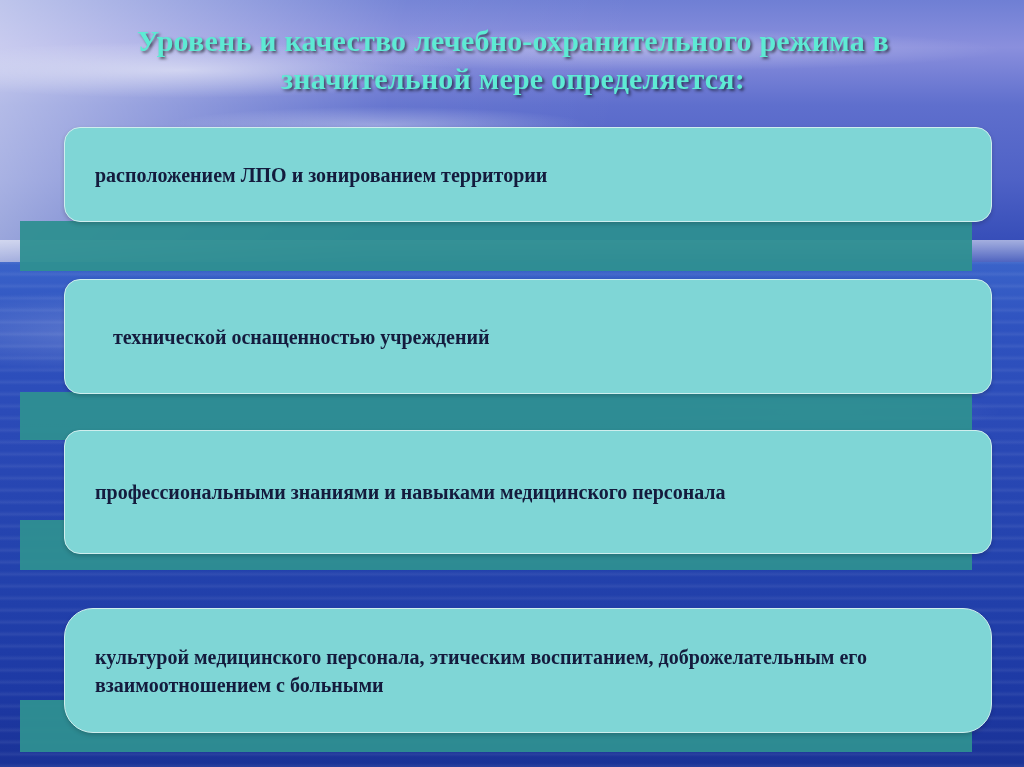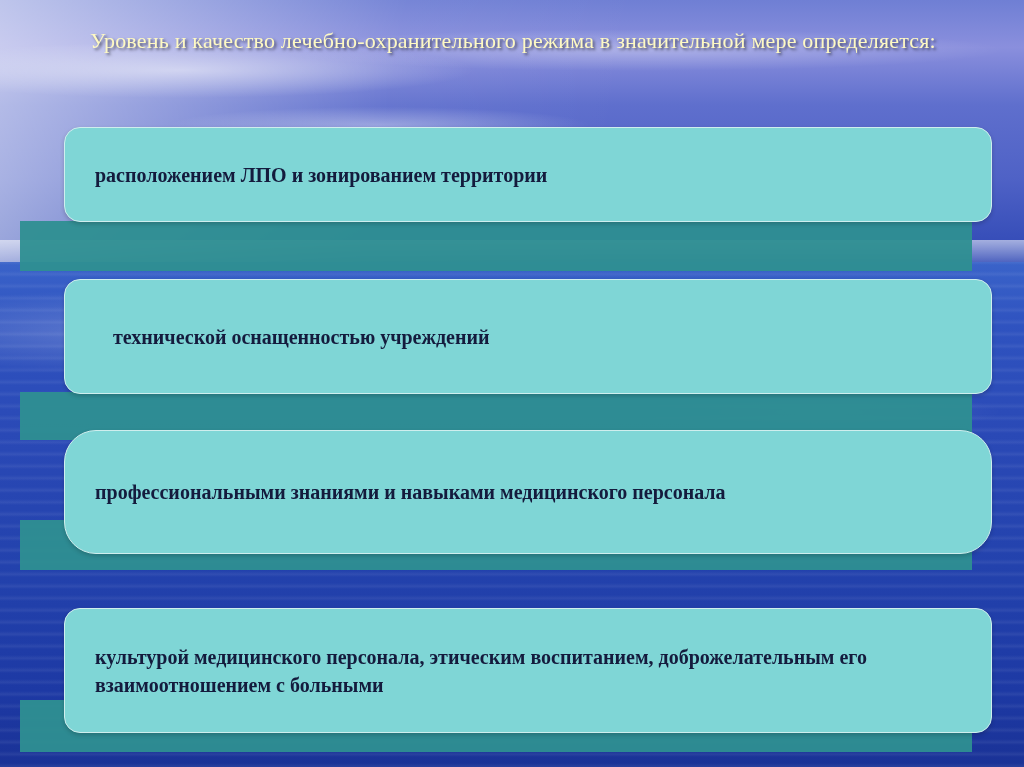--- a/index.html
+++ b/index.html
@@ -66,23 +66,23 @@
       radial-gradient(ellipse 380px 60px at 120px 70px, rgba(255,255,255,0.22), rgba(255,255,255,0) 70%),
       radial-gradient(ellipse 260px 30px at 820px 150px, rgba(255,255,255,0.12), rgba(255,255,255,0) 70%);
   }
 
   .title {
     position: absolute;
     left: 60px;
     top: 22px;
     width: 906px;
     text-align: center;
-    color: #fef9c3;
-    font-weight: normal;
-    font-size: 22px;
+    color: #5eead4;
+    font-weight: bold;
+    font-size: 30px;
     line-height: 38px;
     text-shadow: 2px 2px 3px rgba(0,0,0,0.55);
     letter-spacing: 0.2px;
   }
 
   .boxes {
     position: absolute;
     left: 0; top: 0;
     width: 1024px;
     height: 767px;
@@ -144,26 +144,26 @@
 
     <div class="box-wrap" style="left:64px; top:279px;">
       <div class="shadow-block" style="top:113px; height:48px;"></div>
       <div class="box" style="height:115px;padding-left:48px;">
         <span class="box-text">технической оснащенностью учреждений</span>
       </div>
     </div>
 
     <div class="box-wrap" style="left:64px; top:430px;">
       <div class="shadow-block" style="top:90px; height:50px;"></div>
-      <div class="box" style="height:124px;border-radius:32px;">
+      <div class="box" style="height:124px;">
         <span class="box-text">профессиональными знаниями и навыками медицинского персонала</span>
       </div>
     </div>
 
     <div class="box-wrap" style="left:64px; top:608px;">
       <div class="shadow-block" style="top:92px; height:52px;"></div>
-      <div class="box" style="height:125px;">
+      <div class="box" style="height:125px;border-radius:29px;">
         <span class="box-text">культурой медицинского персонала, этическим воспитанием, доброжелательным его взаимоотношением с больными</span>
       </div>
     </div>
 
   </div>
 </div>
 
 </body></html>

